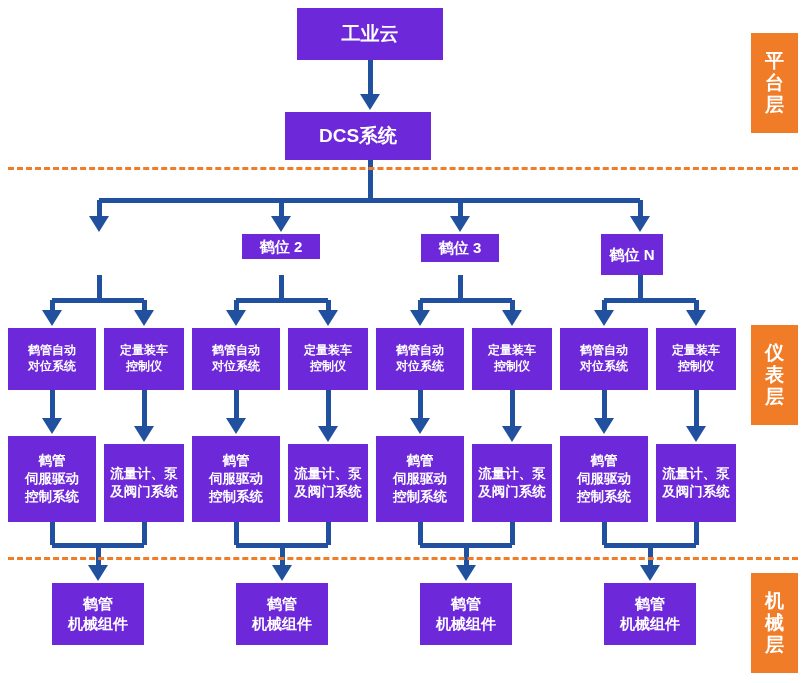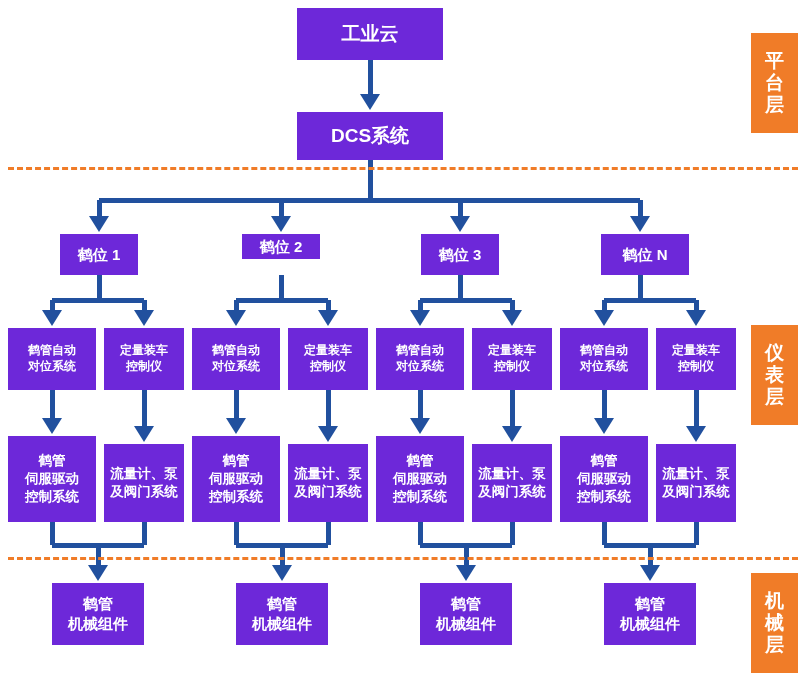--- a/index.html
+++ b/index.html
@@ -140,21 +140,21 @@
       <line x1="696" y1="522" x2="696" y2="545" stroke="#21509E" stroke-width="5" shape-rendering="crispEdges"></line>
       <line x1="604" y1="545" x2="696" y2="545" stroke="#21509E" stroke-width="5" shape-rendering="crispEdges"></line>
       <line x1="650" y1="545" x2="650" y2="566" stroke="#21509E" stroke-width="5" shape-rendering="crispEdges"></line>
       <polygon points="640,565 660,565 650,581" fill="#21509E"></polygon>
     </svg>
 
   <div class="node n-top" style="left:297px;top:8px;width:146px;height:52px;">
     <span>工业云</span>
   </div>
 
-  <div class="node n-top" style="left:297px;top:112px;width:146px;height:48px;">
+  <div class="node n-top" style="left:285px;top:112px;width:146px;height:48px;">
     <span>DCS系统</span>
   </div>
 
   <div class="divider" style="left:8px;top:167px;width:790px;"></div>
   <div class="divider" style="left:8px;top:557px;width:790px;"></div>
 
   <div class="layer-tag" style="left:751px;top:33px;width:47px;height:100px;">
     <span>平</span>
     <span>台</span>
     <span>层</span>
@@ -165,30 +165,27 @@
     <span>表</span>
     <span>层</span>
   </div>
 
   <div class="layer-tag" style="left:751px;top:573px;width:47px;height:100px;">
     <span>机</span>
     <span>械</span>
     <span>层</span>
   </div>
 
-  <div class="node n-bay" style="left:60px;top:234px;width:78px;height:41px;">
-    <span>鹤位 1</span>
-  </div>
   <div class="node n-bay" style="left:242px;top:234px;width:78px;height:25px;">
     <span>鹤位 2</span>
   </div>
-  <div class="node n-bay" style="left:421px;top:234px;width:78px;height:41px;">
+  <div class="node n-bay" style="left:421px;top:234px;width:78px;height:28px;">
     <span>鹤位 3</span>
   </div>
-  <div class="node n-bay" style="left:601px;top:234px;width:88px;height:41px;">
+  <div class="node n-bay" style="left:601px;top:234px;width:62px;height:41px;">
     <span>鹤位 N</span>
   </div>
 
   <div class="node n-instr" style="left:8px;top:328px;width:88px;height:62px;">
     <span>鹤管自动</span>
     <span>对位系统</span>
   </div>
   <div class="node n-instr" style="left:104px;top:328px;width:80px;height:62px;">
     <span>定量装车</span>
     <span>控制仪</span>

